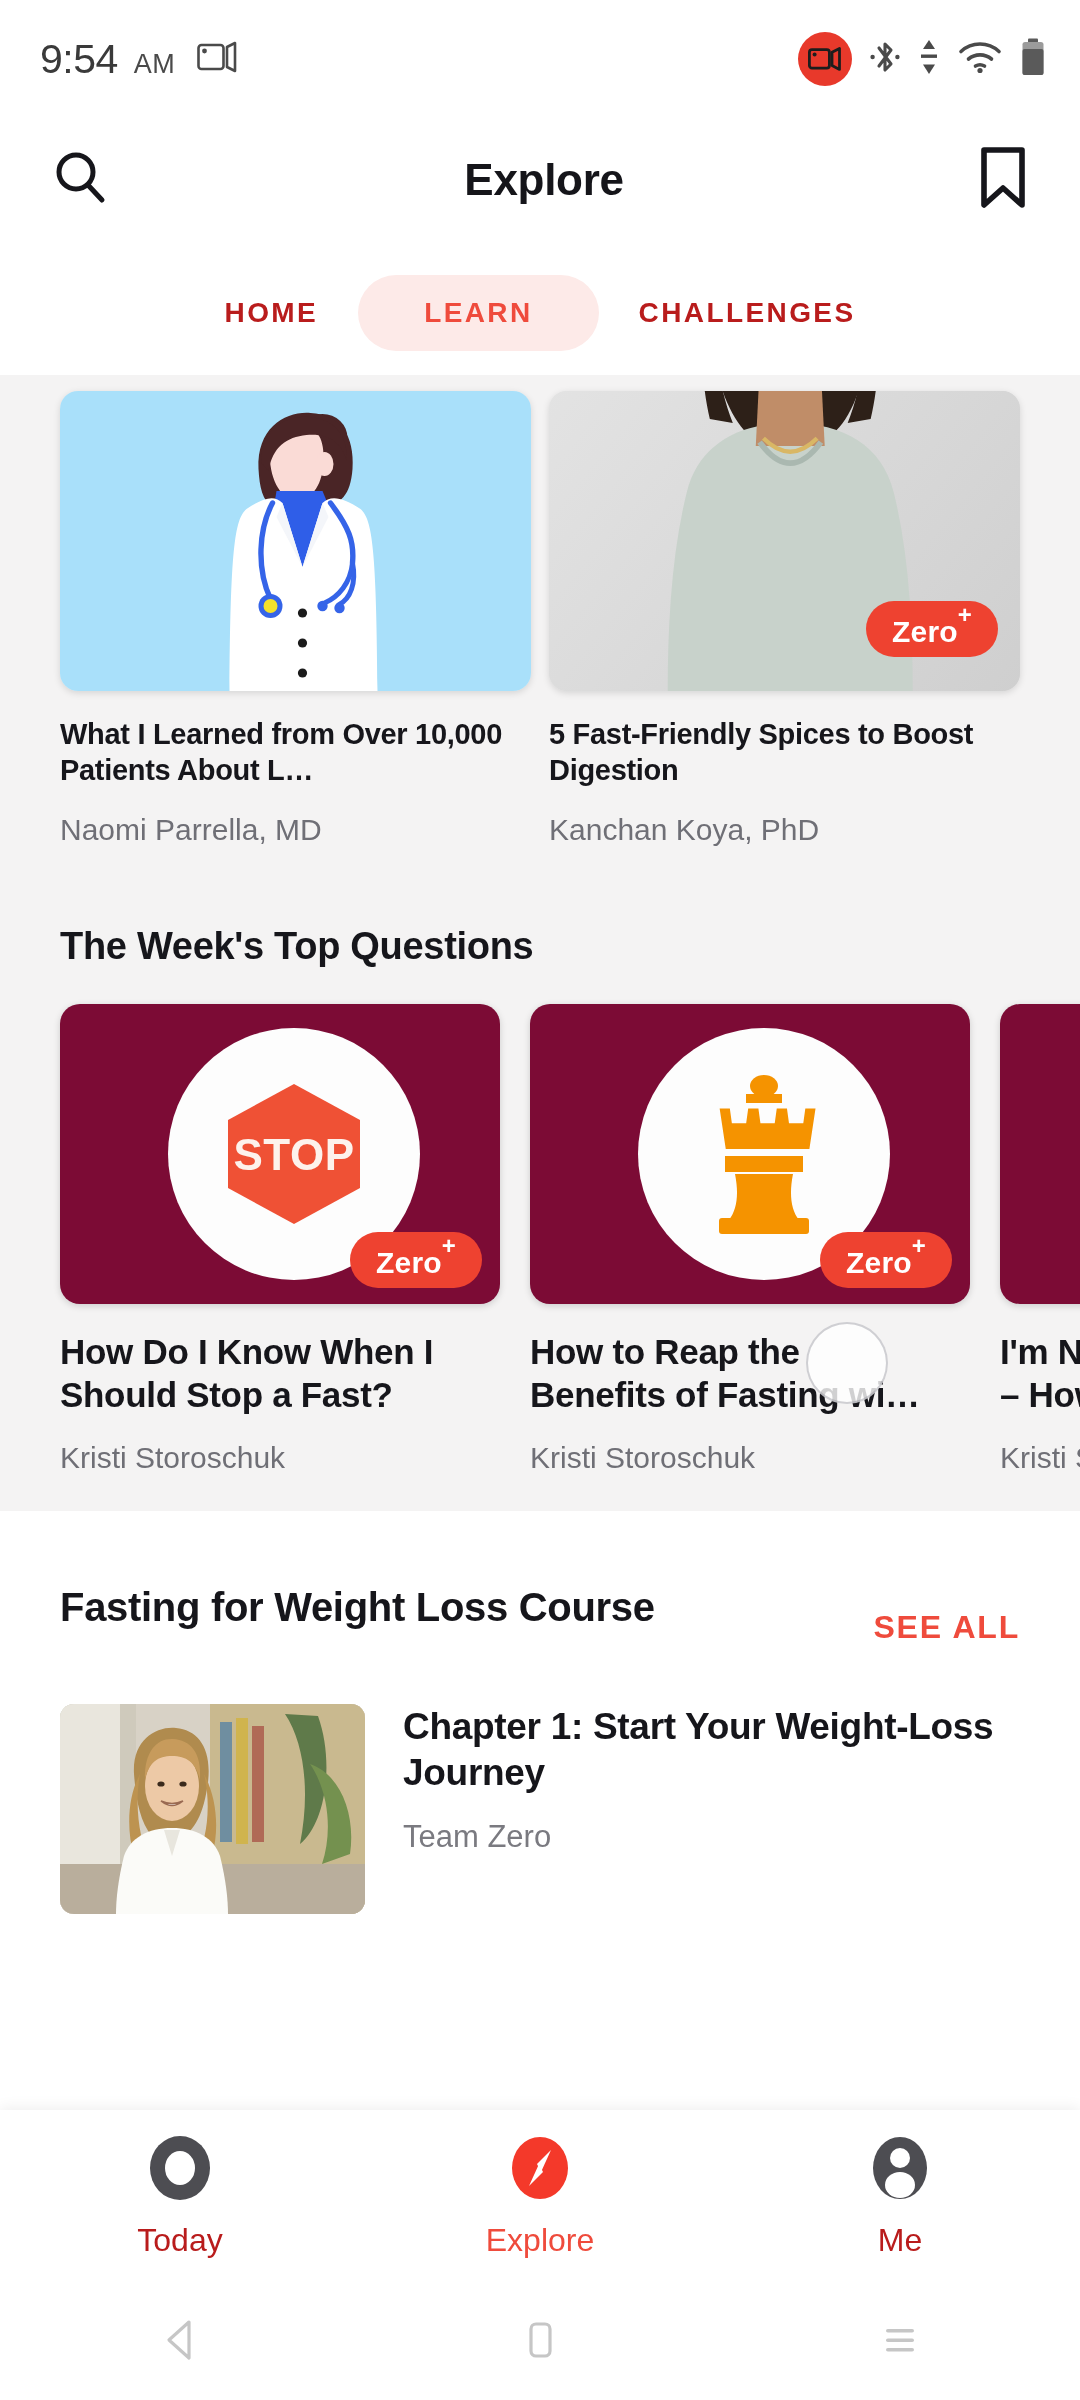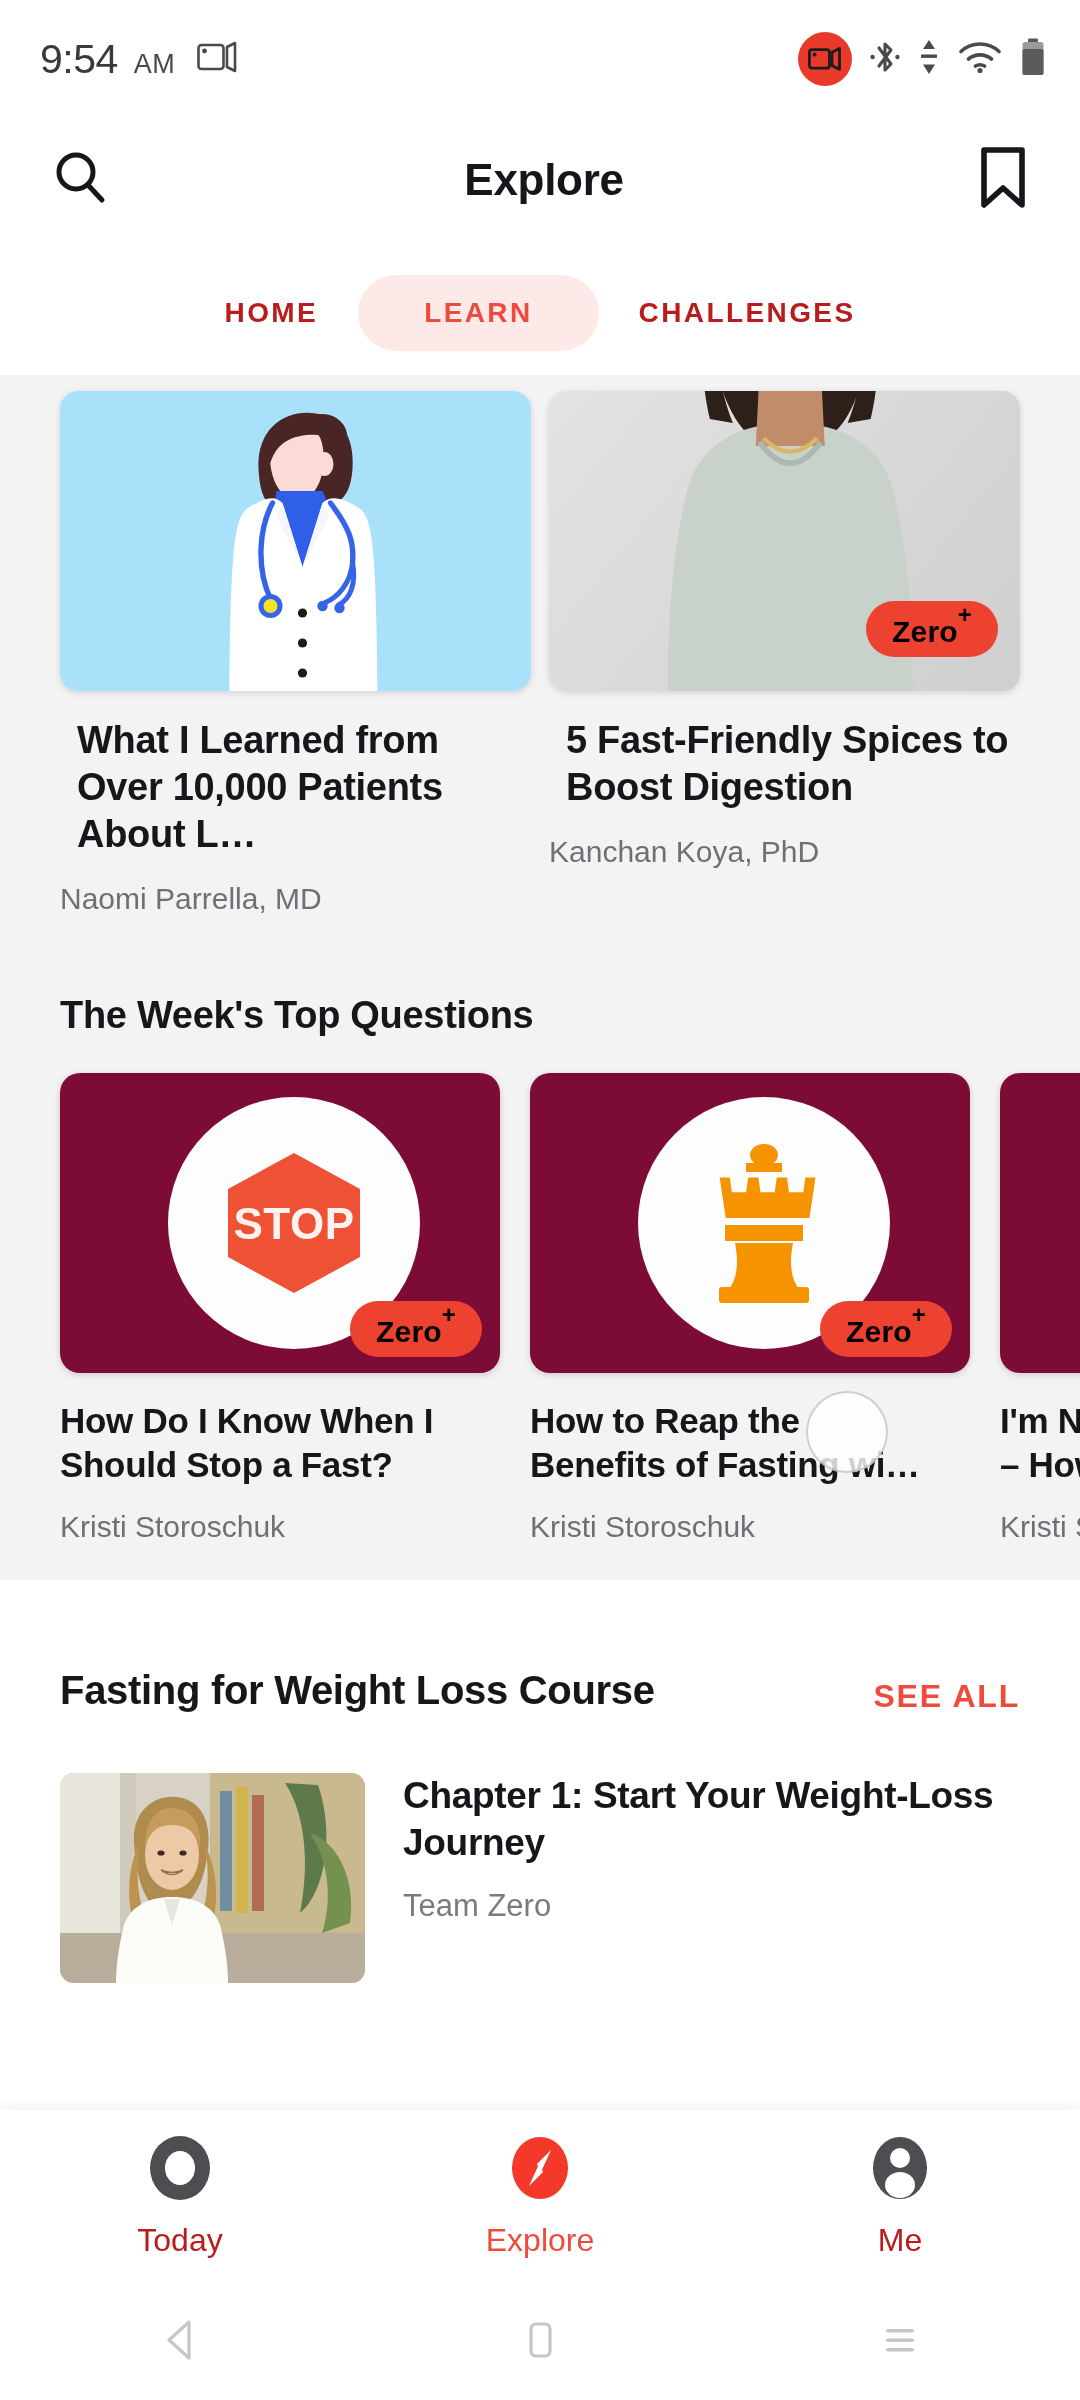--- a/index.html
+++ b/index.html
@@ -51,37 +51,37 @@
   .gray-section{ background:#f4f3f3; padding-top:16px; padding-bottom:36px; }
 
   
   .art-row{ display:flex; gap:18px; padding:0 60px; }
   .art-card{ width:calc(50% - 9px); }
   .art-thumb{
     height:300px; border-radius:18px; overflow:hidden; position:relative;
     box-shadow:0 2px 7px rgba(0,0,0,0.13);
   }
   .art-title{
-    margin-top:26px; font-size:38px; font-weight:700; line-height:1.24;
-    color:#16161b; letter-spacing:-0.3px;margin-left:17px;
+    margin-top:26px; font-size:29px; font-weight:700; line-height:1.24;
+    color:#16161b; letter-spacing:-0.3px;
   }
   .art-author{ margin-top:24px; font-size:30px; color:#6f6f76; }
 
   
   .illus-doc{ width:100%; height:100%; background:#a9e0fa; position:relative; }
 
   
   .photo-koya{
     width:100%;height:100%;
     background:linear-gradient(120deg,#e3e3e3 0%,#dcdcdc 40%,#d2d2d2 100%);
     position:relative; overflow:hidden;
   }
 
   .zero-badge{
-    position:absolute; background:#ee4230; color:#000000;
+    position:absolute; background:#ee4230; color:#ffffff;
     font-size:30px; font-weight:700; border-radius:40px;
     padding:10px 26px; letter-spacing:0.2px; line-height:1;
   }
   .zero-badge sup{ font-size:24px; top:-0.35em; position:relative; }
 
   
   .sec-head{
     padding:78px 60px 36px; font-size:38px; font-weight:700;
     color:#16161b; letter-spacing:-0.3px;
   }
@@ -100,21 +100,21 @@
     display:flex;align-items:center;justify-content:center;
   }
   .q-title{
     margin-top:26px; font-size:35px; font-weight:700; line-height:1.24;
     color:#16161b; letter-spacing:-0.3px; white-space:pre-line;
   }
   .q-author{ margin-top:24px; font-size:30px; color:#6f6f76; }
 
   
   .course-sec{ background:#fff; padding:58px 60px 0; }
-  .course-head{ display:flex; align-items:flex-end; justify-content:space-between; }
+  .course-head{ display:flex; align-items:center; justify-content:space-between; }
   .course-title{
     font-size:40px; font-weight:700; line-height:1.25;
     color:#16161b; max-width:600px; letter-spacing:-0.3px;
   }
   .see-all{
     font-size:32px; font-weight:700; color:#ef4b3c;
     letter-spacing:1.8px; margin-top:40px; white-space:nowrap;
   }
   .chapter-row{ display:flex; gap:38px; margin-top:58px; }
   .chapter-thumb{

